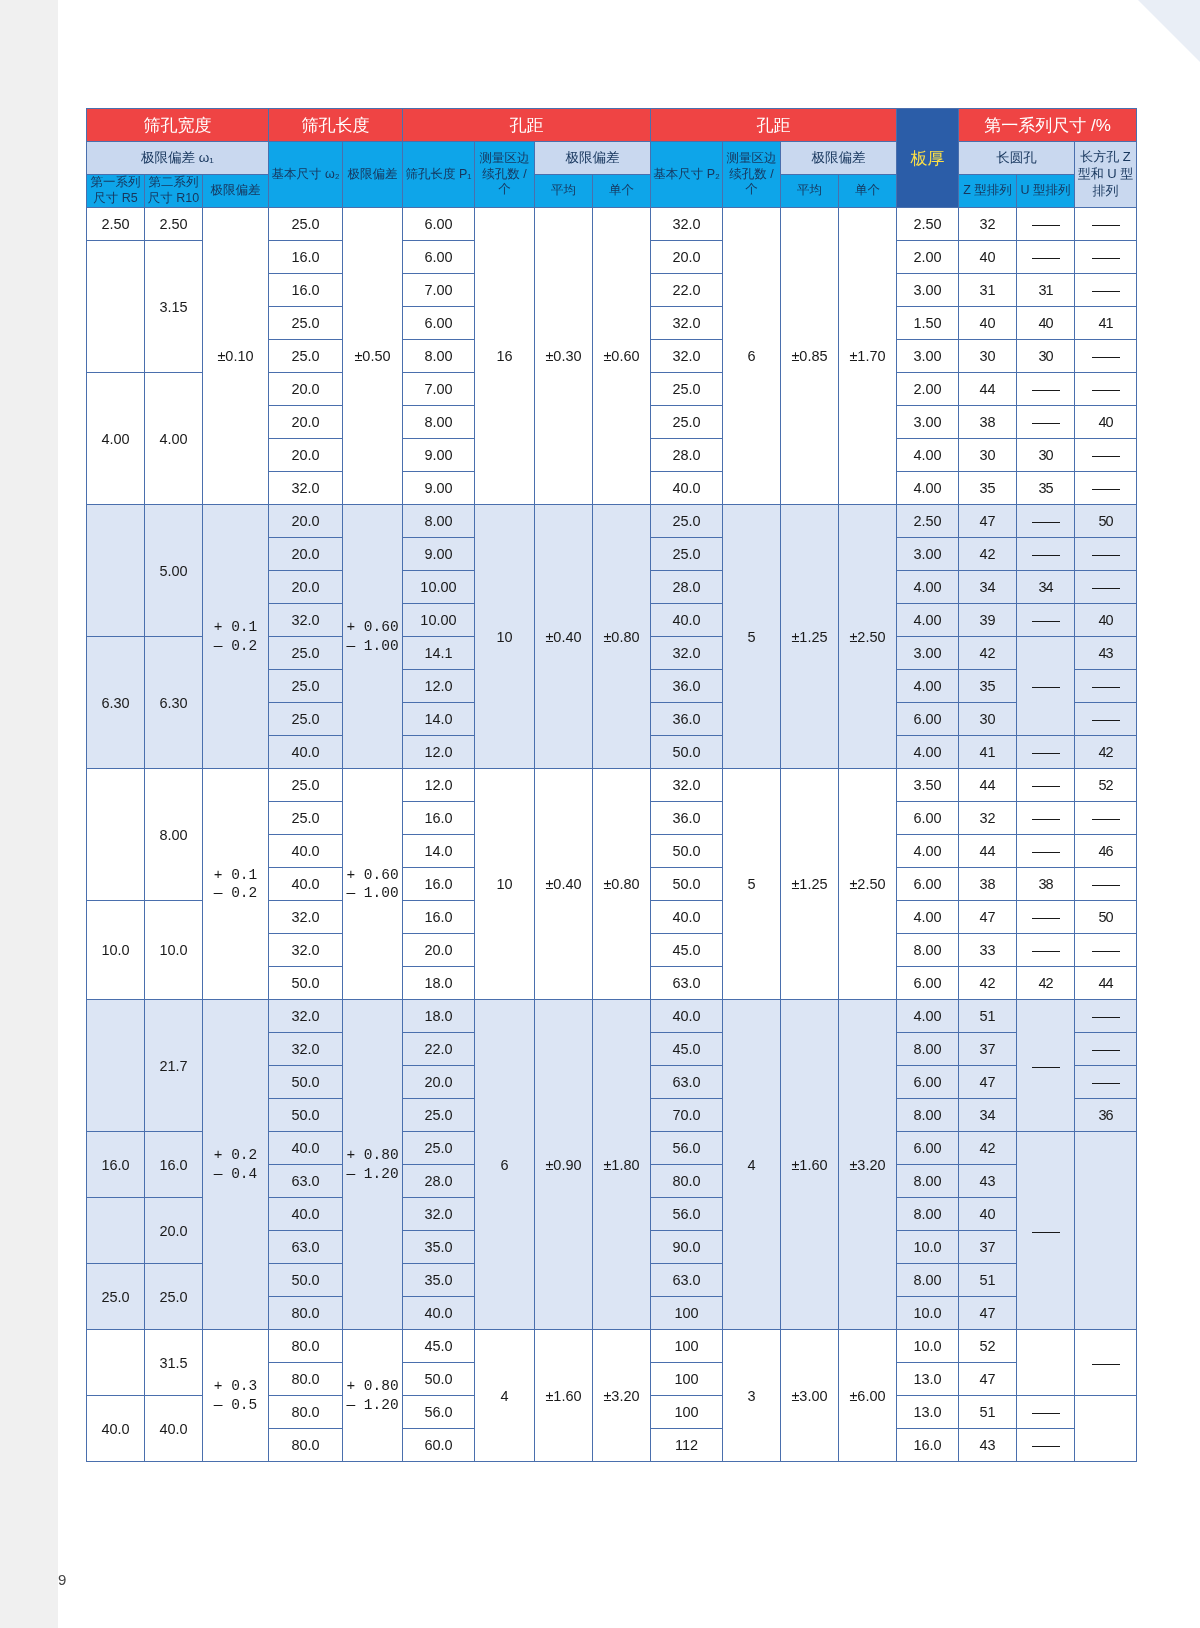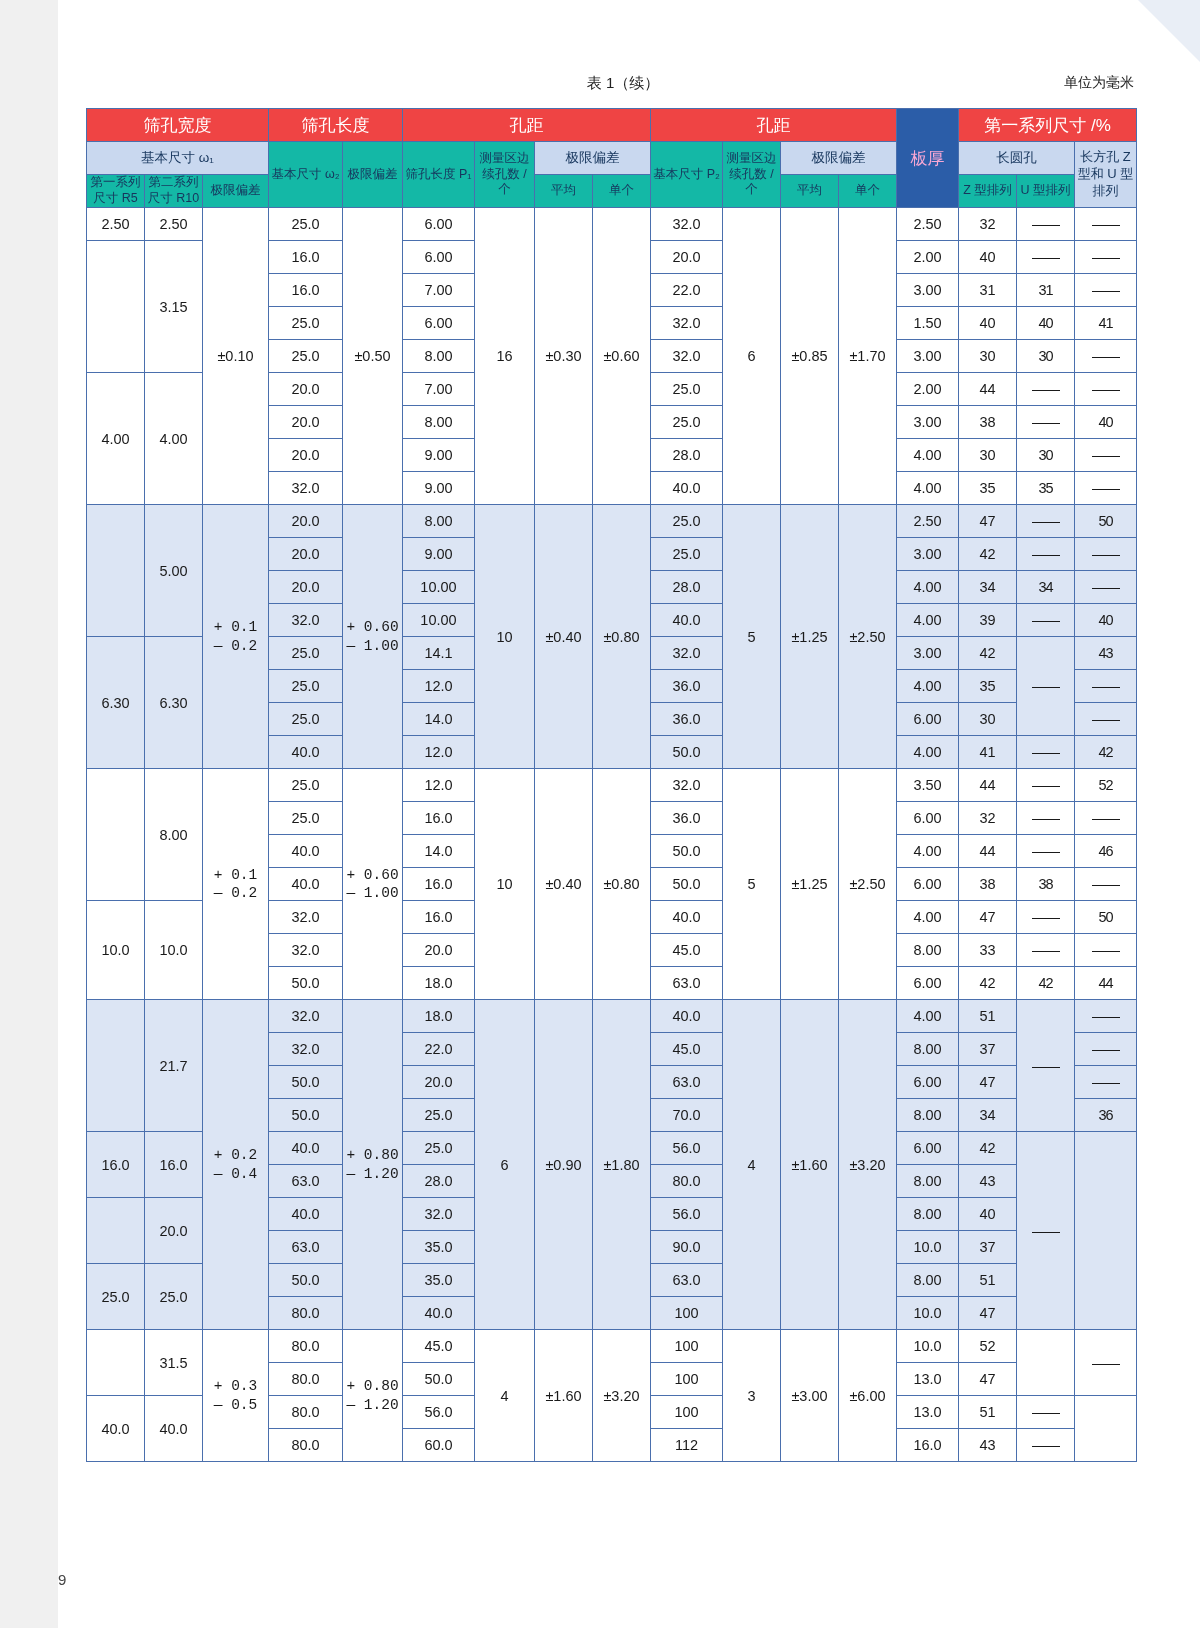--- a/index.html
+++ b/index.html
@@ -48,44 +48,40 @@
     height:32px;
     font-weight:normal;
   }
   .h1{
     background:#ef4444;color:#fff;font-weight:bold;font-size:17px;height:34px;
   }
   .h2{
     background:#c9d8ef;color:#17365d;font-size:13.5px;font-weight:bold;height:36px;
   }
   .h3{
-    background:#14b8a6;color:#17365d;font-size:12.5px;font-weight:bold;line-height:1.25;
+    background:#0ea5e9;color:#17365d;font-size:12.5px;font-weight:bold;line-height:1.25;
   }
   .hthick{
-    background:#2b5da8;color:#f9a8d4;font-weight:bold;font-size:17px;
+    background:#2b5da8;color:#fde047;font-weight:bold;font-size:17px;
   }
   .h2b{
     background:#c9d8ef;color:#17365d;font-size:13px;font-weight:bold;line-height:1.3;margin-top:32px;
   }
   .band-a{background:#ffffff;}
   .band-b{background:#dce5f4;}
   .num{font-size:14.5px;}
   .dash{font-size:14.5px;letter-spacing:-1px;}
   .two{line-height:1.25;font-family:Liberation Mono, monospace;}
 </style>
 </head>
 <body>
 
 <div class="page">
   <div class="sheet"></div>
 
-  <div class="hdrline">
-    <div class="hdr-center">表 1（续）</div>
-    <div class="hdr-right">单位为毫米</div>
-  </div>
 
   <table class="tbl">
     <colgroup>
       <col style="width:58px">
         <col style="width:58px">
         <col style="width:66px">
       <col style="width:74px">
         <col style="width:60px">
       <col style="width:72px">
         <col style="width:60px">
@@ -103,21 +99,21 @@
     <thead>
       <tr>
         <th class="h1" colspan="3">筛孔宽度</th>
         <th class="h1" colspan="2">筛孔长度</th>
         <th class="h1" colspan="4">孔距</th>
         <th class="h1" colspan="4">孔距</th>
         <th class="hthick" rowspan="3">板厚</th>
         <th class="h1" colspan="3">第一系列尺寸 /%</th>
       </tr>
       <tr>
-        <th class="h2" colspan="3">基本尺寸 ω₁</th>
+        <th class="h2" colspan="3">极限偏差 ω₁</th>
         <th class="h3" rowspan="2">基本尺寸 ω₂</th>
         <th class="h3" rowspan="2">极限偏差</th>
         <th class="h3" rowspan="2">筛孔长度 P₁</th>
         <th class="h3" rowspan="2">测量区边续孔数 / 个</th>
         <th class="h2" colspan="2">极限偏差</th>
         <th class="h3" rowspan="2">基本尺寸 P₂</th>
         <th class="h3" rowspan="2">测量区边续孔数 / 个</th>
         <th class="h2" colspan="2">极限偏差</th>
         <th class="h2" colspan="2">长圆孔</th>
         <th class="h2b" rowspan="2">长方孔 Z 型和 U 型排列</th>

